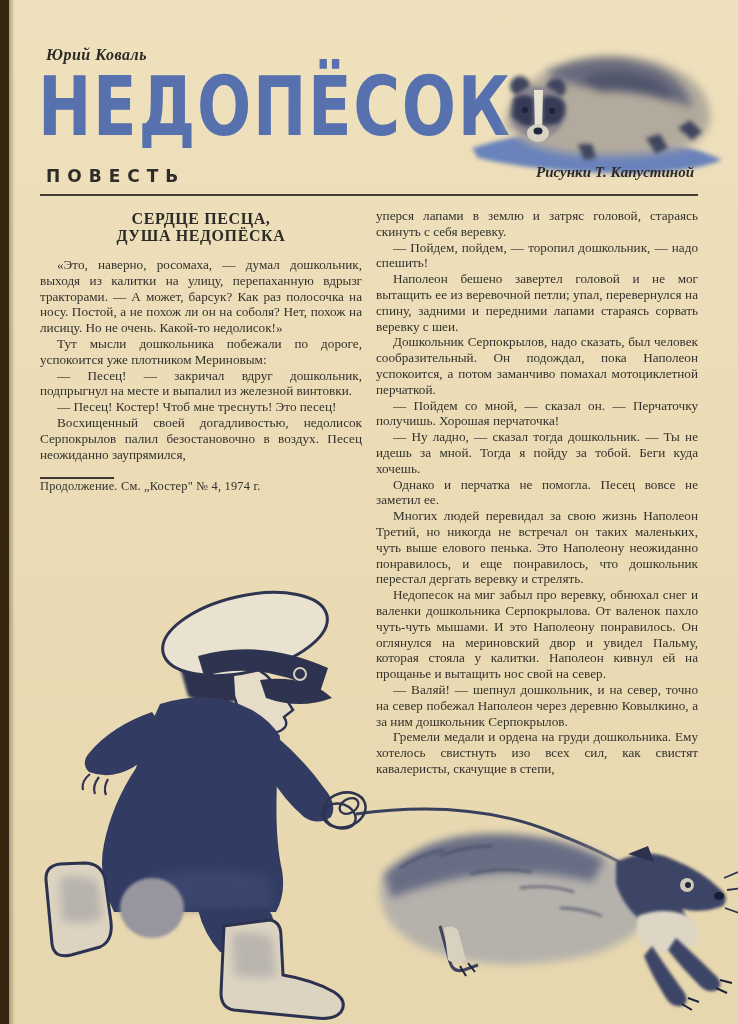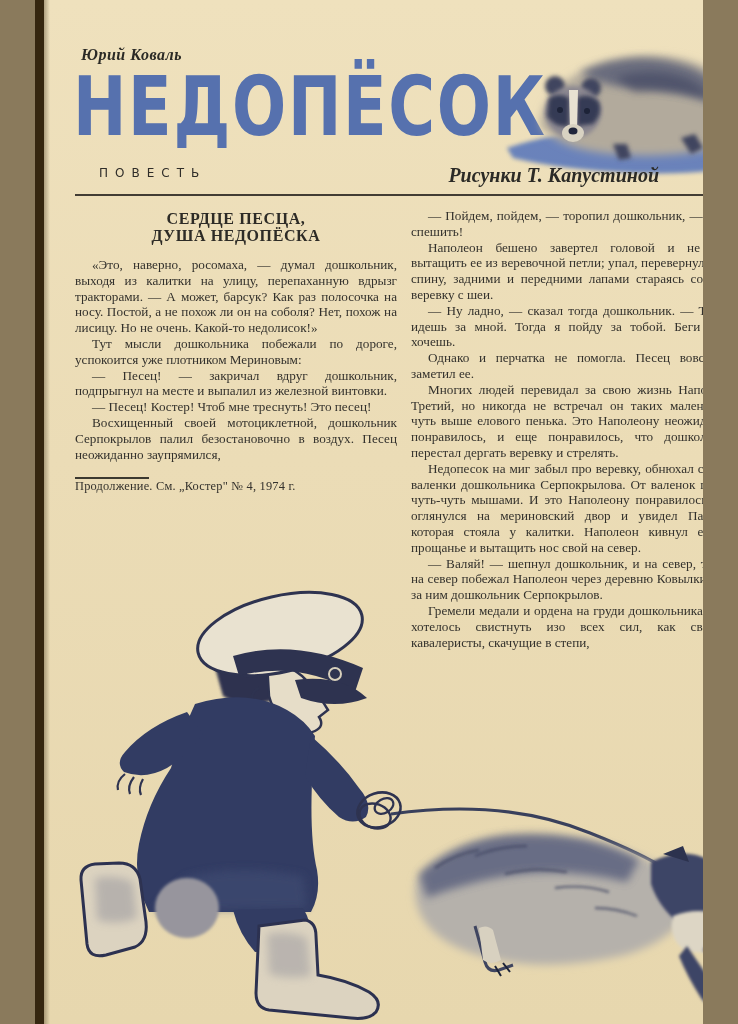--- a/index.html
+++ b/index.html
@@ -1,19 +1,19 @@
 <!DOCTYPE html>
 <html lang="ru"><head>
 <meta charset="utf-8">
 <style>
   html,body{margin:0;padding:0;}
   body{background:#8a7a5c;font-family:"Liberation Serif", serif;}
   .page{
     position:relative;
-    width:668px;height:1024px;
+    width:738px;height:1024px;
     margin:0 auto;
     background:linear-gradient(180deg,#efe1bd 0%,#ebdcb6 45%,#e7d7ae 100%);
     overflow:hidden;
     color:#32302b;
   }
   .edge-left{
     position:absolute;left:0;top:0;width:9px;height:100%;
     background:linear-gradient(90deg,#31230f 0%,#4a3односед%);
     background:#35260f;
   }
@@ -27,27 +27,27 @@
     font-weight:bold;font-style:italic;font-size:16px;letter-spacing:.5px;color:#2b2a26;
   }
   .title{
     position:absolute;left:38px;top:66px;
     font-family:"DejaVu Sans", sans-serif;
     font-weight:bold;font-size:76px;line-height:1;
     color:#5671ae;letter-spacing:2px;white-space:nowrap;
     transform:scale(.84,1.08);transform-origin:left top;
   }
   .genre{
-    position:absolute;left:64px;top:166px;
+    position:absolute;left:46px;top:166px;
     font-family:"DejaVu Sans", sans-serif;
-    font-size:12px;font-weight:normal;letter-spacing:7px;color:#2f2d29;
+    font-size:17px;font-weight:bold;letter-spacing:7px;color:#2f2d29;
   }
   .credit{
     position:absolute;right:44px;top:164px;
-    font-weight:bold;font-style:italic;font-size:20px;color:#2b2a26;
+    font-weight:bold;font-style:italic;font-size:15px;color:#2b2a26;
   }
   .header-rule{
     position:absolute;left:40px;top:194px;width:658px;height:2px;background:#423d34;
   }
   
   .col{
     position:absolute;top:208px;width:322px;
     font-size:13.2px;line-height:15.8px;text-align:justify;
     color:#33312c;
   }
@@ -117,28 +117,31 @@
 
   <div class="col col-left">
     <div class="chapter-heading">
       <div>СЕРДЦЕ ПЕСЦА,</div>
       <div>ДУША НЕДОПЁСКА</div>
     </div>
     <p>«Это, наверно, росомаха, — думал дошкольник, выходя из калитки на улицу, перепаханную вдрызг тракторами. — А может, барсук? Как раз полосочка на носу. Постой, а не похож ли он на соболя? Нет, похож на лисицу. Но не очень. Какой-то недолисок!»</p>
     <p>Тут мысли дошкольника побежали по дороге, успокоится уже плотником Мериновым:</p>
     <p>— Песец! — закричал вдруг дошкольник, подпрыгнул на месте и выпалил из железной винтовки.</p>
     <p>— Песец! Костер! Чтоб мне треснуть! Это песец!</p>
-    <p>Восхищенный своей мотоциклетной, дошкольник Серпокрылов палил безостановочно в воздух. Песец неожиданно заупрямился,</p>
+    <p>Восхищенный своей догадливостью, недолисок Серпокрылов палил безостановочно в воздух. Песец неожиданно заупрямился,</p>
     <div class="footnote-rule"></div>
     <p class="footnote no-indent">Продолжение. См. „Костер" № 4, 1974 г.</p>
   </div>
 
   <div class="col col-right">
+    <p class="no-indent">уперся лапами в землю и затряс головой, стараясь скинуть с себя веревку.</p>
     <p>— Пойдем, пойдем, — торопил дошкольник, — надо спешить!</p>
     <p>Наполеон бешено завертел головой и не мог вытащить ее из веревочной петли; упал, перевернулся на спину, задними и передними лапами стараясь сорвать веревку с шеи.</p>
+    <p>Дошкольник Серпокрылов, надо сказать, был человек сообразительный. Он подождал, пока Наполеон успокоится, а потом заманчиво помахал мотоциклетной перчаткой.</p>
+    <p>— Пойдем со мной, — сказал он. — Перчаточку получишь. Хорошая перчаточка!</p>
     <p>— Ну ладно, — сказал тогда дошкольник. — Ты не идешь за мной. Тогда я пойду за тобой. Беги куда хочешь.</p>
     <p>Однако и перчатка не помогла. Песец вовсе не заметил ее.</p>
     <p>Многих людей перевидал за свою жизнь Наполеон Третий, но никогда не встречал он таких маленьких, чуть выше елового пенька. Это Наполеону неожиданно понравилось, и еще понравилось, что дошкольник перестал дергать веревку и стрелять.</p>
     <p>Недопесок на миг забыл про веревку, обнюхал снег и валенки дошкольника Серпокрылова. От валенок пахло чуть-чуть мышами. И это Наполеону понравилось. Он оглянулся на мериновский двор и увидел Пальму, которая стояла у калитки. Наполеон кивнул ей на прощанье и вытащить нос свой на север.</p>
     <p>— Валяй! — шепнул дошкольник, и на север, точно на север побежал Наполеон через деревню Ковылкино, а за ним дошкольник Серпокрылов.</p>
     <p>Гремели медали и ордена на груди дошкольника. Ему хотелось свистнуть изо всех сил, как свистят кавалеристы, скачущие в степи,</p>
   </div>
 
   <svg class="main-illo" viewBox="0 0 738 446" aria-hidden="true">
     <defs>

